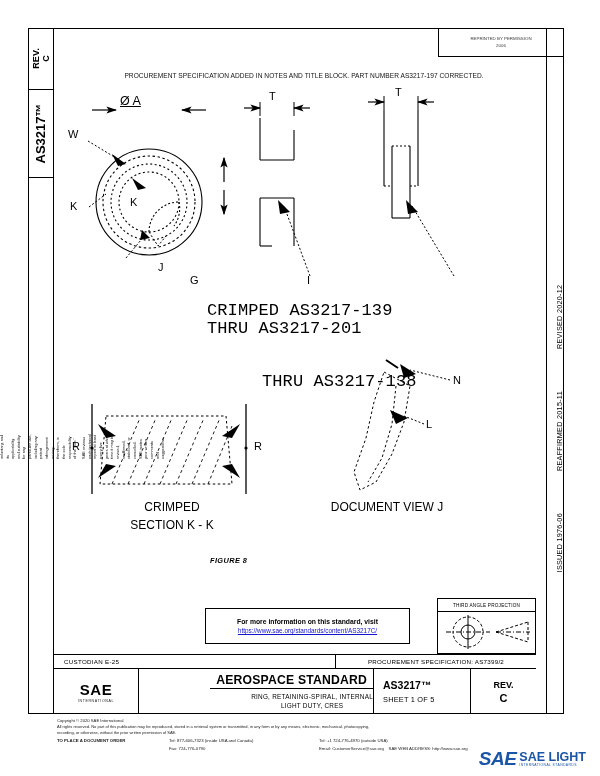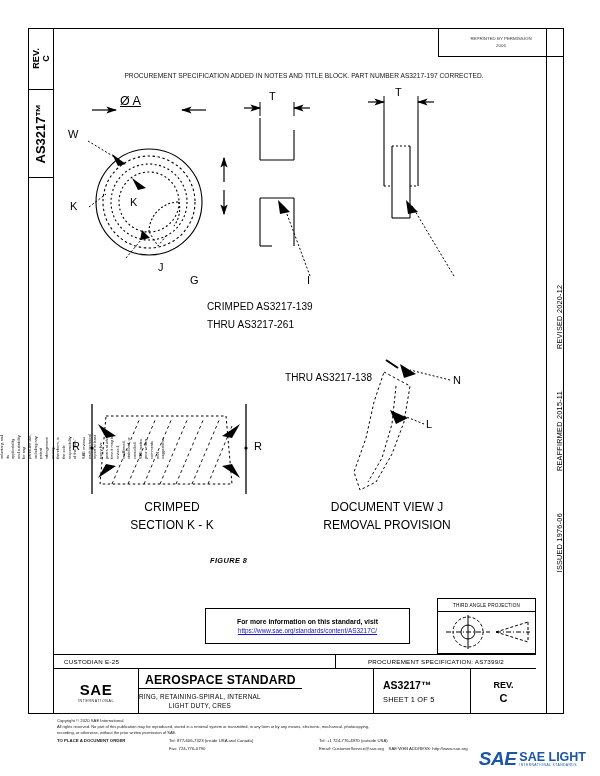--- a/index.html
+++ b/index.html
@@ -143,25 +143,26 @@
   .lbl {
     position: absolute;
     font-size: 11px;
     color: #000;
     white-space: nowrap;
   }
   .lbl-big { font-size: 12.5px; text-decoration: underline; }
 
   .caption {
     position: absolute;
-    font-size: 10px;
+    font-size: 17px;
     color: #000;
     white-space: nowrap;
     letter-spacing: .1px;
     line-height: 1.18;
+    font-family: Liberation Mono, monospace;
   }
   .caption-sm {
     position: absolute;
     font-size: 12px;
     text-align: center;
     line-height: 1.2;
     white-space: nowrap;
   }
   .fig-label {
     position: absolute;
@@ -242,21 +243,21 @@
     font-size: 15px; font-weight: bold;
     letter-spacing: .5px; color: #000;
   }
   .sae-logo-sub {
     font-size: 3.6px; letter-spacing: .6px; color: #222;
   }
   .tb-mid {
     width: 235px;
     border-right: 1.5px solid #000;
     display: flex; flex-direction: column;
-    align-items: flex-start; justify-content: center;
+    align-items: flex-end; justify-content: center;
   }
   .tb-as {
     font-size: 12.2px; font-weight: bold;
     letter-spacing: .2px;
     border-bottom: 1.4px solid #000;
     padding: 0 6px 1px 6px;
     margin-bottom: 4px;
   }
   .tb-desc {
     font-size: 6.4px; text-align: center;
@@ -476,29 +477,28 @@
     <div class="lbl" style="left:136px; top:188px;">G</div>
     <div class="lbl" style="left:215px; top:4px;">T</div>
     <div class="lbl" style="left:341px; top:0px;">T</div>
     <div class="lbl" style="left:253px; top:188px;">I</div>
     <div class="lbl" style="left:399px; top:288px;">N</div>
     <div class="lbl" style="left:372px; top:332px;">L</div>
     <div class="lbl" style="left:18px;  top:354px;">R</div>
     <div class="lbl" style="left:200px; top:354px;">R</div>
 
     <div class="caption" style="left:153px; top:215px;">CRIMPED AS3217-139</div>
-    <div class="caption" style="left:153px; top:233px;">THRU AS3217-261</div>
-
-    <div class="caption" style="left:208px; top:286px;margin-left:23px;">THRU AS3217-138</div>
+    <div class="caption" style="left:153px; top:233px;">THRU AS3217-201</div>
+
+    <div class="caption" style="left:208px; top:286px;">THRU AS3217-138</div>
 
     <div class="caption-sm" style="left:58px; top:414px; width:120px;">CRIMPED</div>
     <div class="caption-sm" style="left:58px; top:432px; width:120px;">SECTION K - K</div>
 
     <div class="caption-sm" style="left:248px; top:414px; width:170px;">DOCUMENT VIEW J</div>
-    <div class="caption-sm" style="left:248px; top:432px; width:170px;">REMOVAL PROVISION</div>
   </div>
 
   <div class="fig-label">FIGURE 8</div>
 
   <div class="info-box">
     <div class="info-line1">For more information on this standard, visit</div>
     <a class="info-link" href="#">https://www.sae.org/standards/content/AS3217C/</a>
   </div>
 
   <div class="proj-box">

